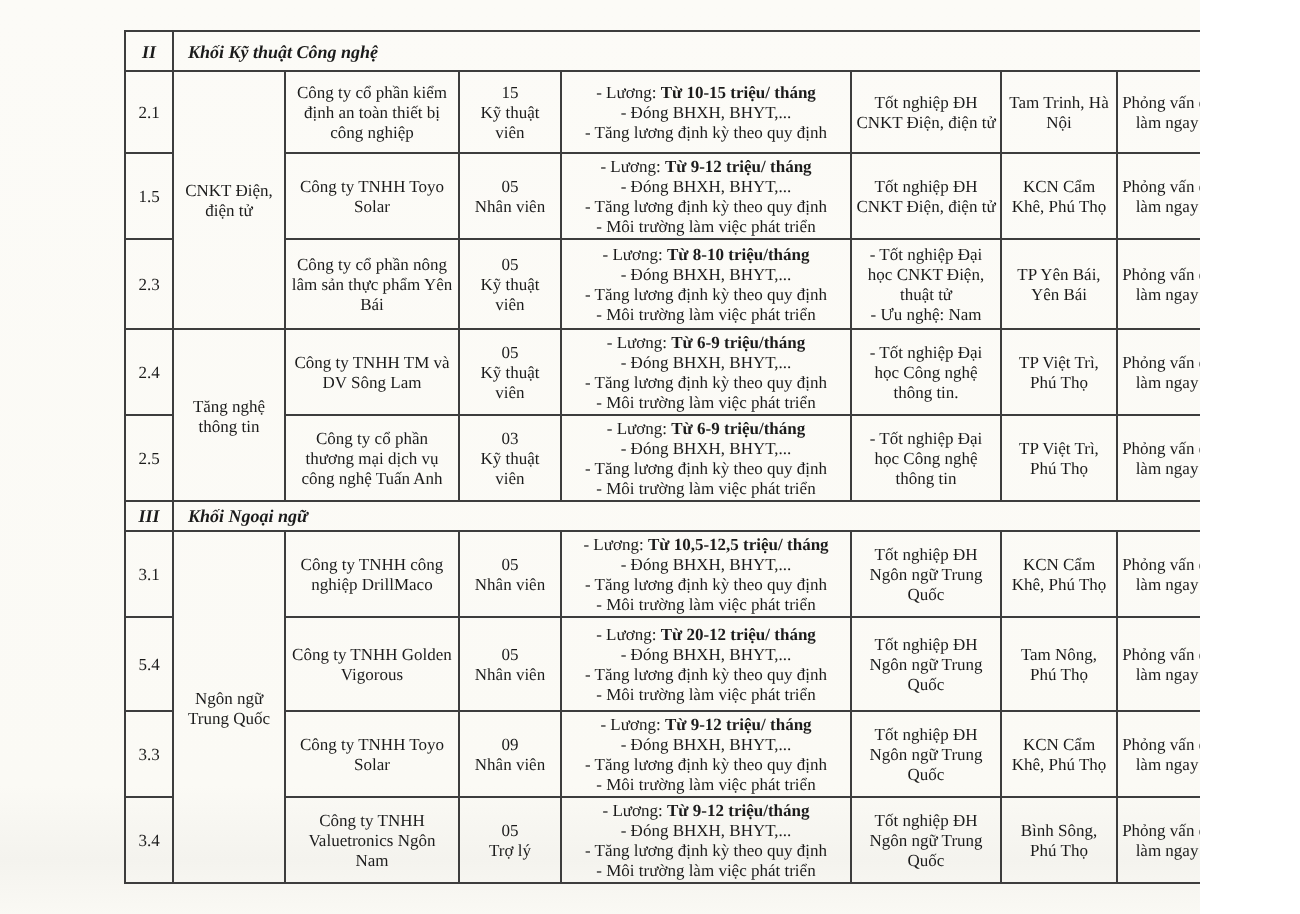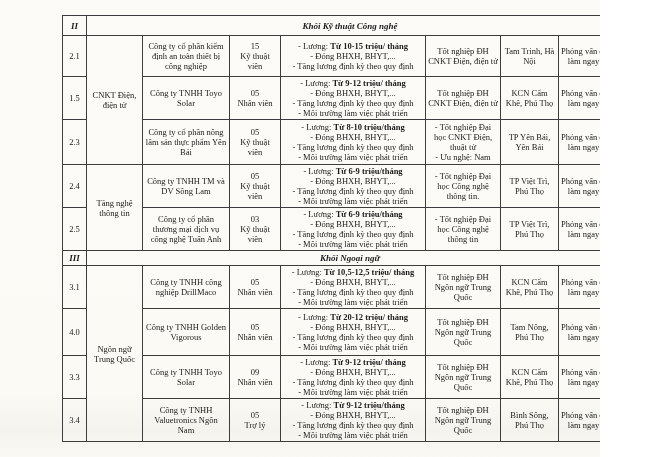--- a/index.html
+++ b/index.html
@@ -21,21 +21,21 @@
     border:1px solid #3d3d3d;
     font-size:8.5px; line-height:10px;
     padding:1px 2px;
     vertical-align:middle;
     text-align:center;
     overflow:hidden;
     word-wrap:break-word;
   }
   tr.sec td { font-weight:bold; font-style:italic; font-size:9px; }
   tr.sec td.sec-no { text-align:center; }
-  tr.sec td.sec-title { text-align:center; padding-left:7px; }
+  tr.sec td.sec-title { text-align:left; padding-left:7px; }
   td.c-sal { text-align:left; padding-left:4px;margin-top:18px; }
   td.c-sal .sal-line { white-space:nowrap; }
   td.req-left { text-align:left; padding-left:3px; }
   b { font-weight:bold; }
   
   .stamp { position:absolute; pointer-events:none; }
   .stamp .ring-outer {
     position:absolute; left:610px; top:212px; width:90px; height:90px;
     border:2px solid rgba(198,64,55,.72); border-radius:50%;
   }
@@ -185,21 +185,21 @@
         <div class="sal-line">- Đóng BHXH, BHYT,...</div>
         <div class="sal-line">- Tăng lương định kỳ theo quy định</div>
         <div class="sal-line">- Môi trường làm việc phát triển</div>
       </td>
       <td>Tốt nghiệp ĐH Ngôn ngữ Trung Quốc</td>
       <td>KCN Cẩm Khê, Phú Thọ</td>
       <td>Phỏng vấn đi làm ngay</td>
     </tr>
 
     <tr style="height:47px">
-      <td>4.0</td>
+      <td>5.4</td>
       <td>Công ty TNHH Golden Vigorous</td>
       <td>
         <div>05</div>
         <div>Nhân viên</div>
       </td>
       <td class="c-sal">
         <div class="sal-line"><span>- Lương: </span><b>Từ 20-12 triệu/ tháng</b></div>
         <div class="sal-line">- Đóng BHXH, BHYT,...</div>
         <div class="sal-line">- Tăng lương định kỳ theo quy định</div>
         <div class="sal-line">- Môi trường làm việc phát triển</div>

